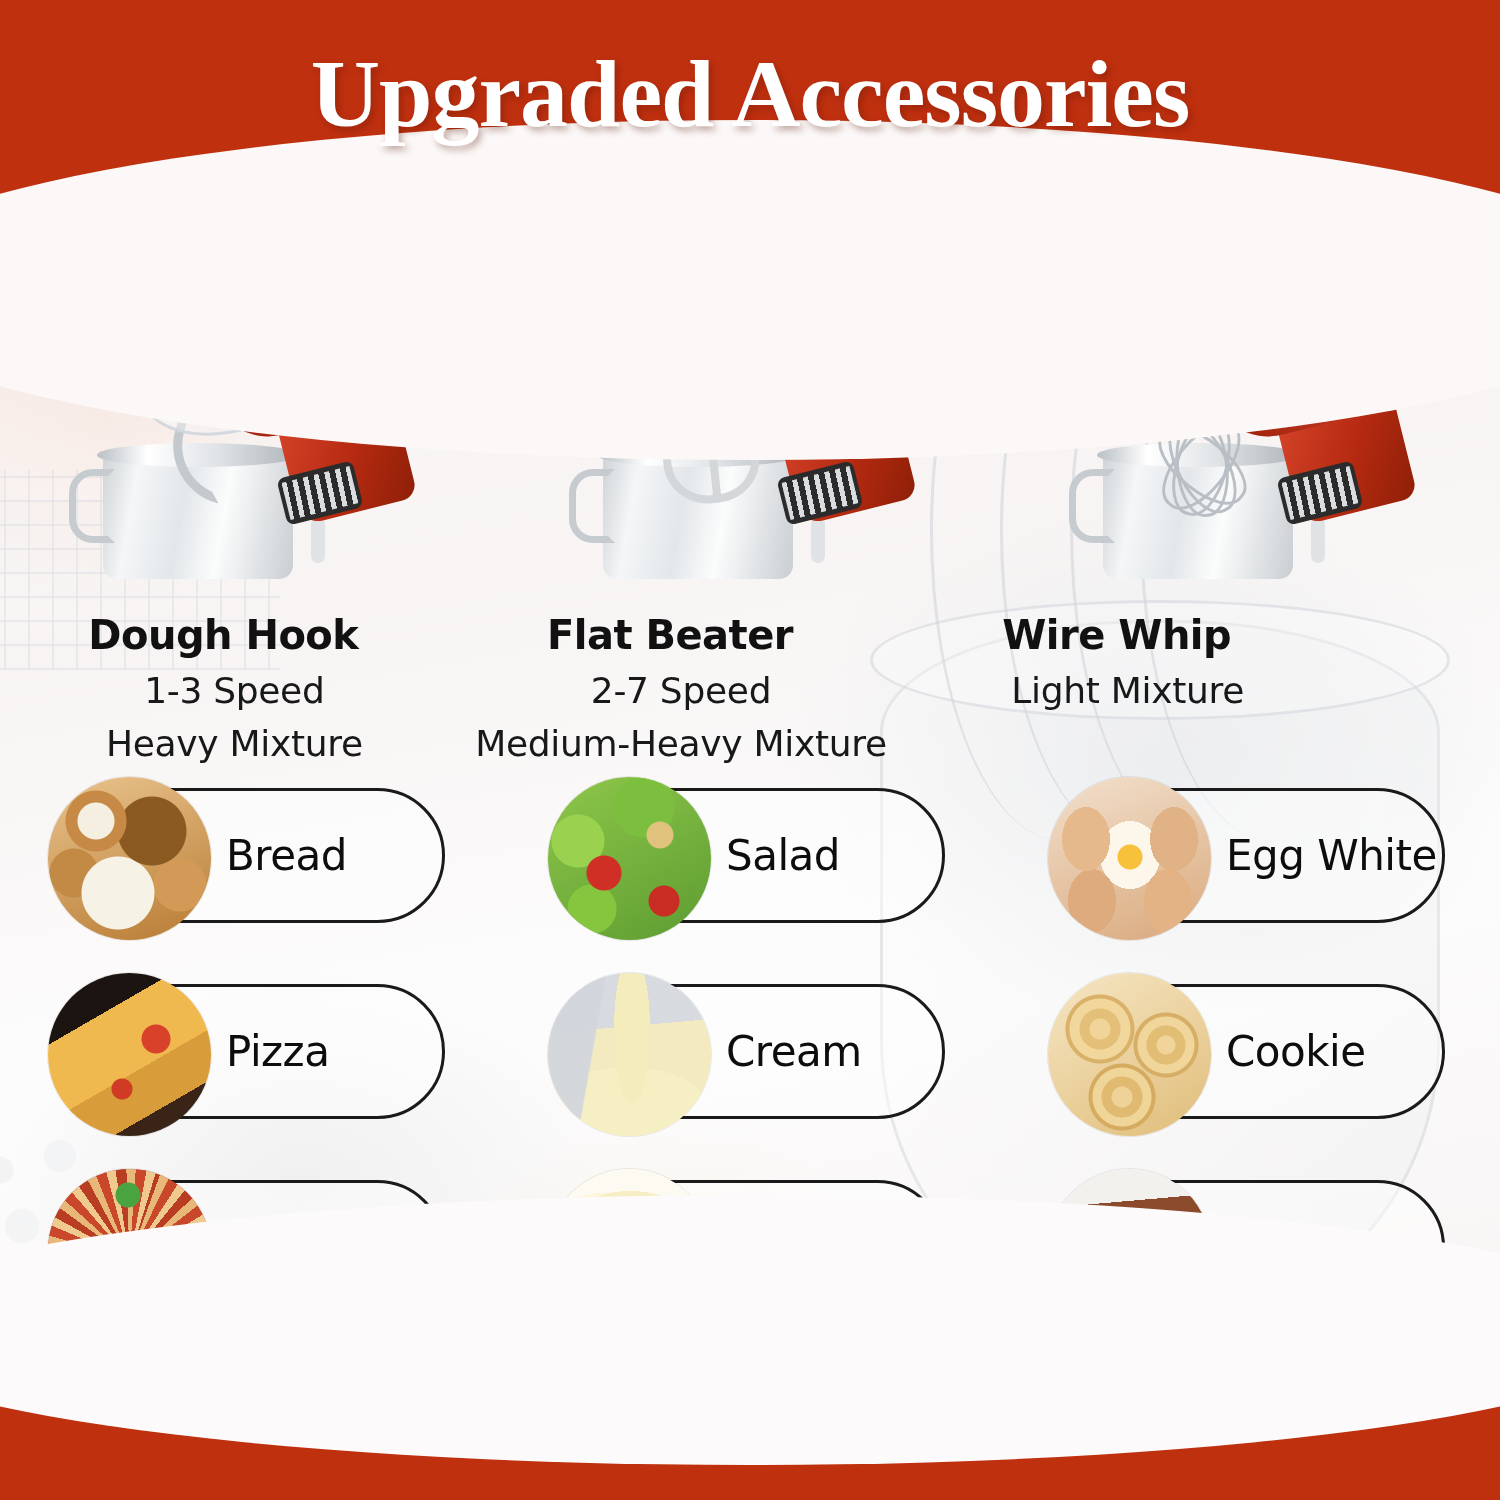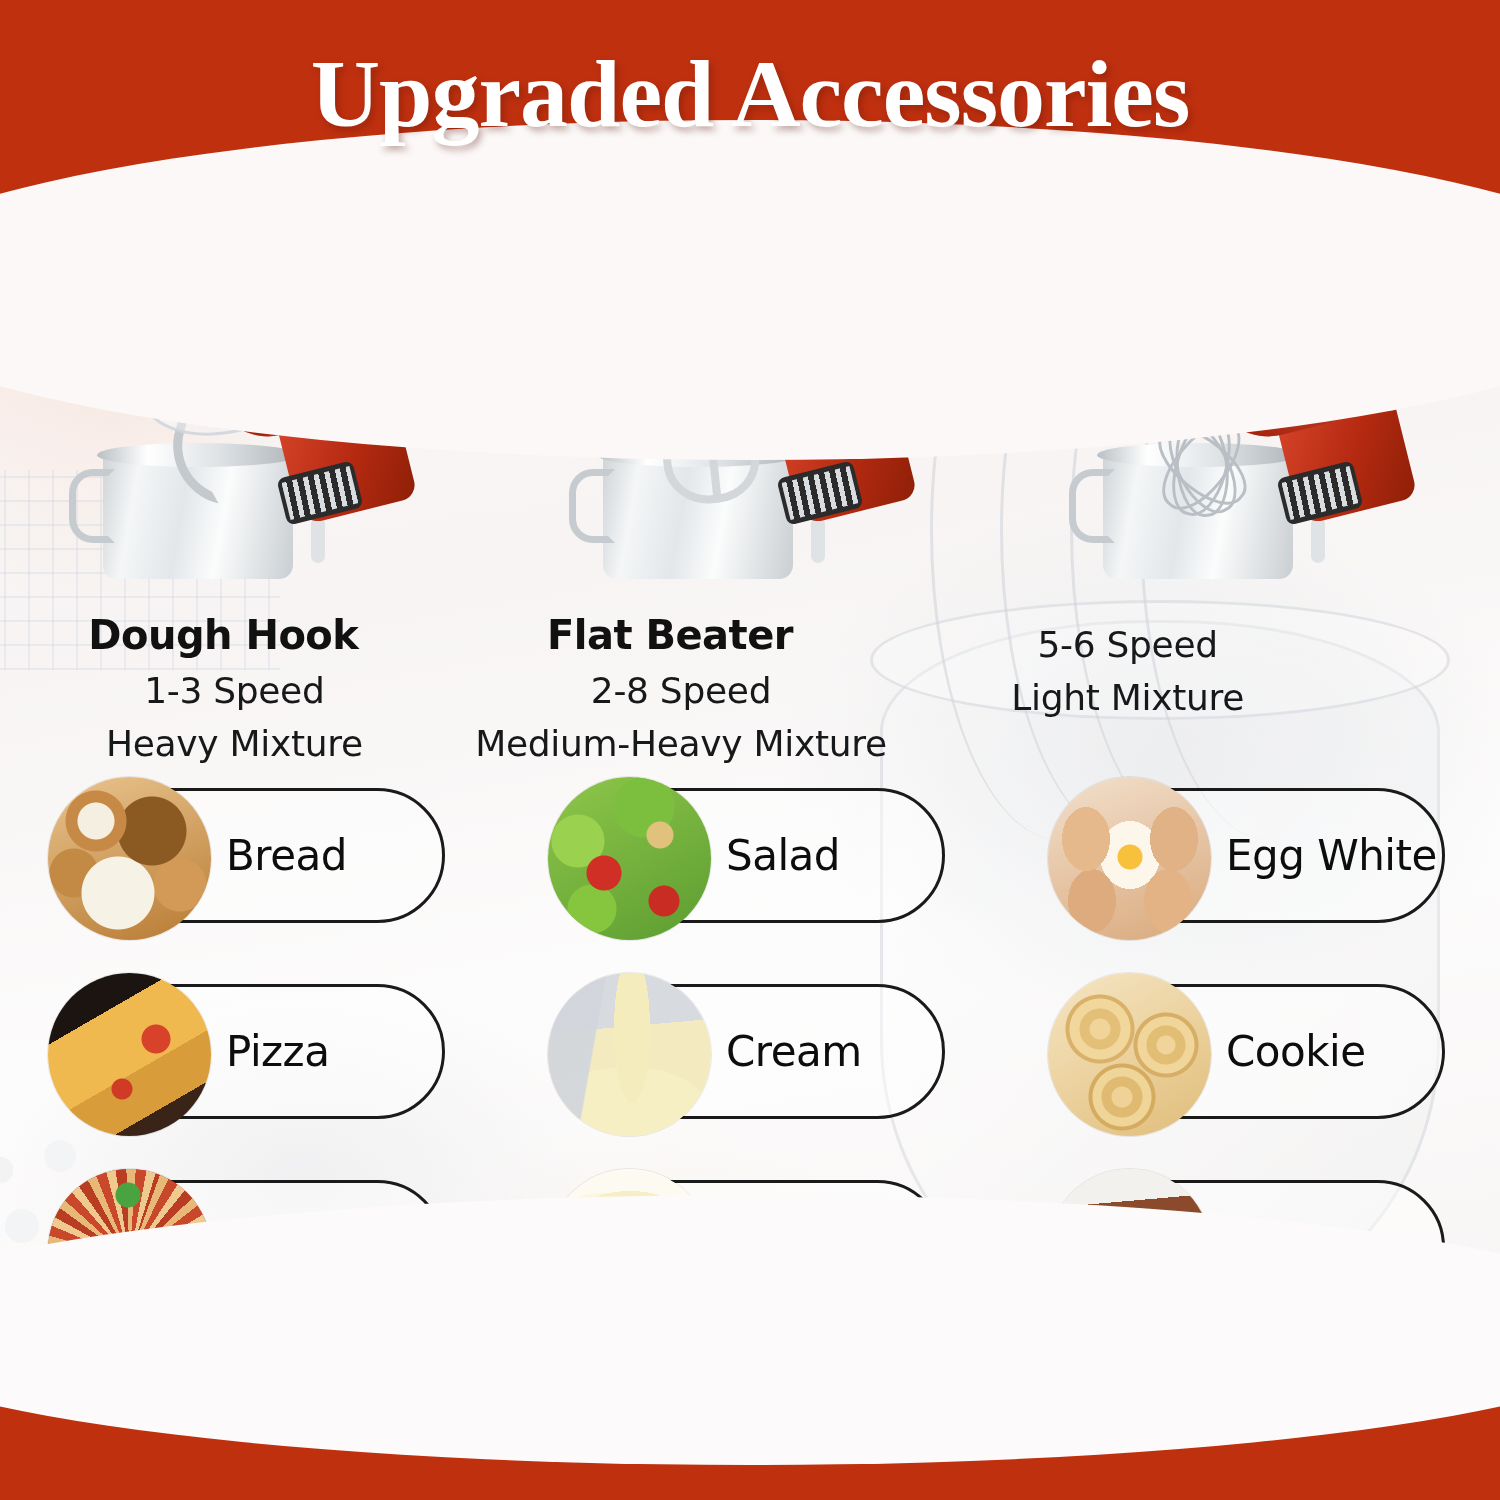--- a/index.html
+++ b/index.html
@@ -590,25 +590,25 @@
   </div>
 
   <div class="headings">
     <div class="heading-cell">
       <div class="acc-name">Dough Hook</div>
       <div class="acc-speed">1-3 Speed</div>
       <div class="acc-mix">Heavy Mixture</div>
     </div>
     <div class="heading-cell">
       <div class="acc-name">Flat Beater</div>
-      <div class="acc-speed">2-8 Speed</div>
+      <div class="acc-speed">2-7 Speed</div>
       <div class="acc-mix">Medium-Heavy Mixture</div>
     </div>
     <div class="heading-cell">
-      <div class="acc-speed">5-6 Speed</div>
+      <div class="acc-name">Wire Whip</div>
       <div class="acc-mix">Light Mixture</div>
     </div>
   </div>
 
   <div class="grid">
 
     <div class="grid-row">
       <div class="grid-col">
         <div class="pill">
           <span class="pill-thumb">

